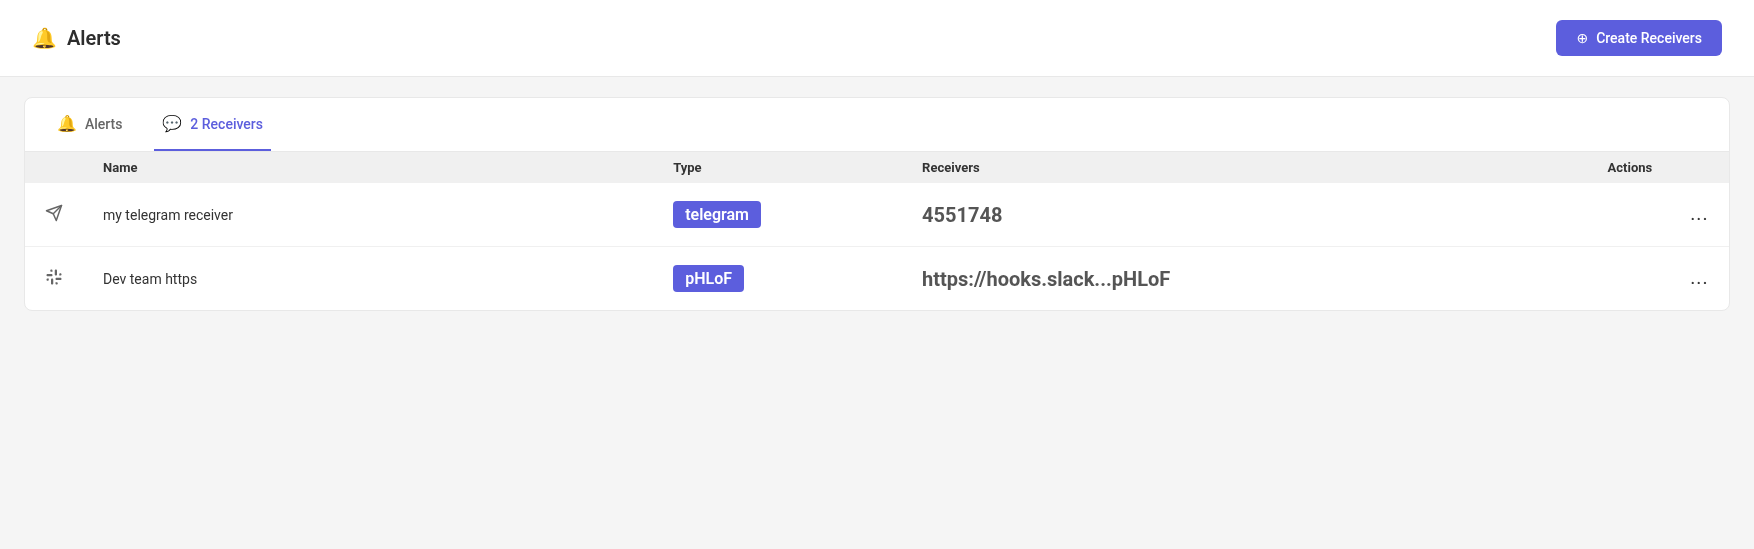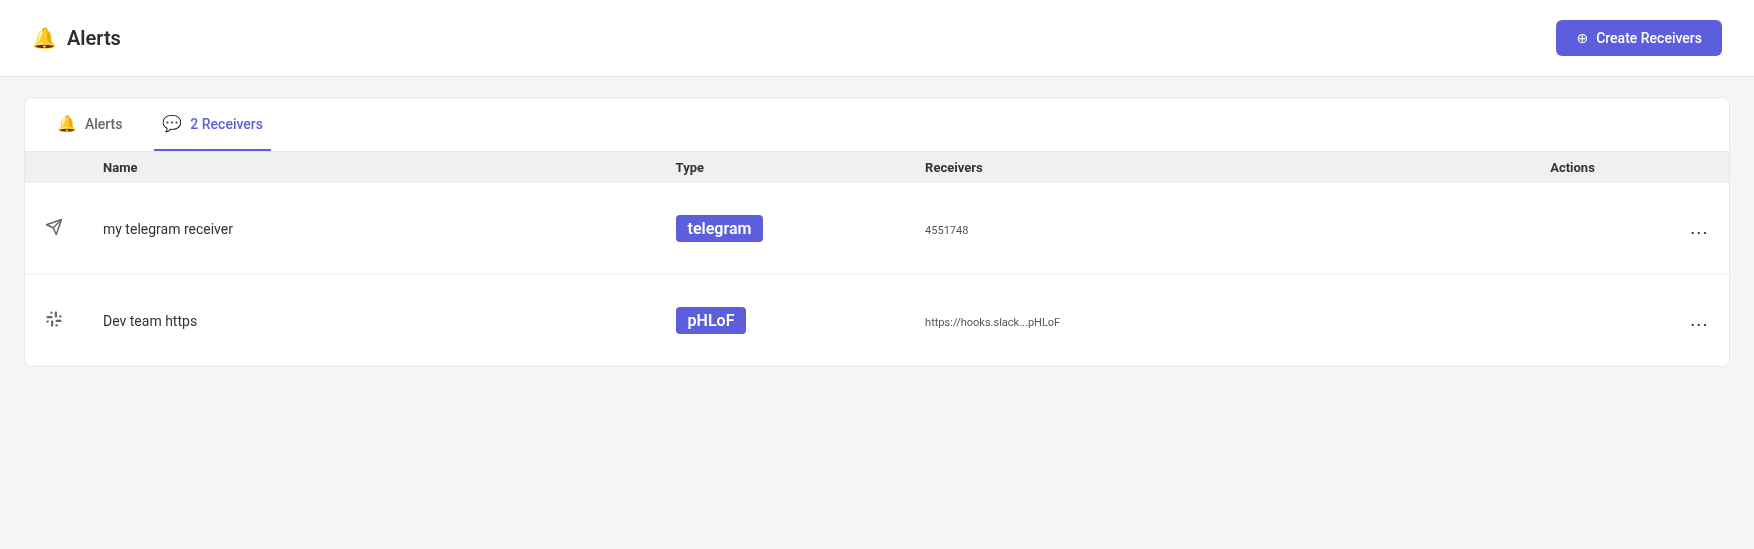--- a/index.html
+++ b/index.html
@@ -107,25 +107,25 @@
 
     .table-header th {
       padding: 8px 20px;
       text-align: left;
       font-size: 13px;
       font-weight: 700;
       color: #333;
     }
 
     .table-header th:last-child {
-      text-align: left;
+      text-align: center;
     }
 
     .table-row td {
-      padding: 32px 20px;
+      padding: 18px 20px;
       border-bottom: 1px solid #f0f0f0;
       font-size: 14px;
       color: #333;
       vertical-align: middle;
     }
 
     .table-row:last-child td {
       border-bottom: none;
     }
 
@@ -145,21 +145,22 @@
       padding: 4px 12px;
       border-radius: 4px;
       font-size: 16px;
       font-weight: 600;
       color: #fff;
       background: #5c5edd;
     }
 
     .identifier-text {
       color: #555;
-      font-size: 11px;
+      font-size: 20px;
+      font-weight: bold;
     }
 
     .actions-cell {
       text-align: right;
       color: #333;
       font-size: 18px;
       font-weight: 700;
       cursor: pointer;
       letter-spacing: 2px;
     }

